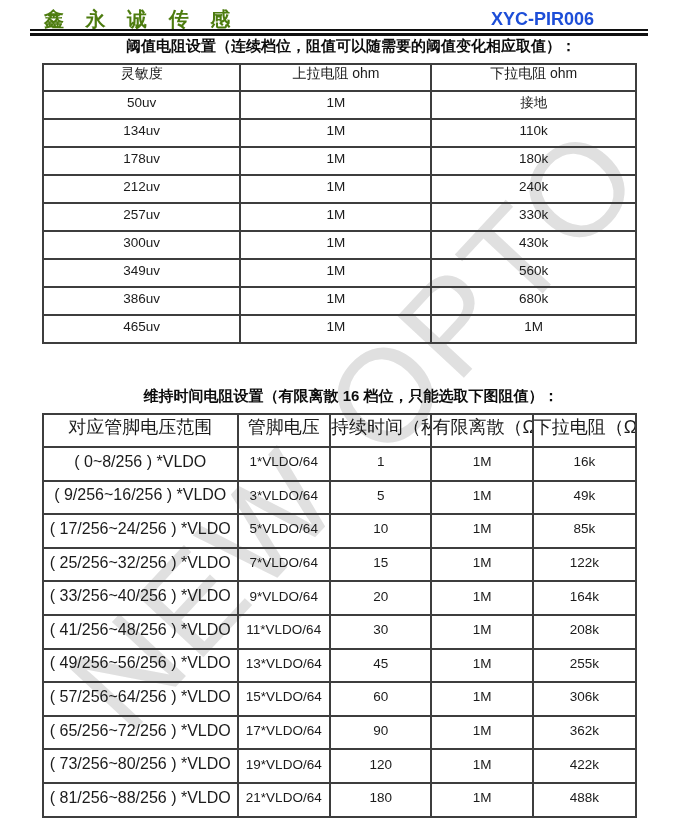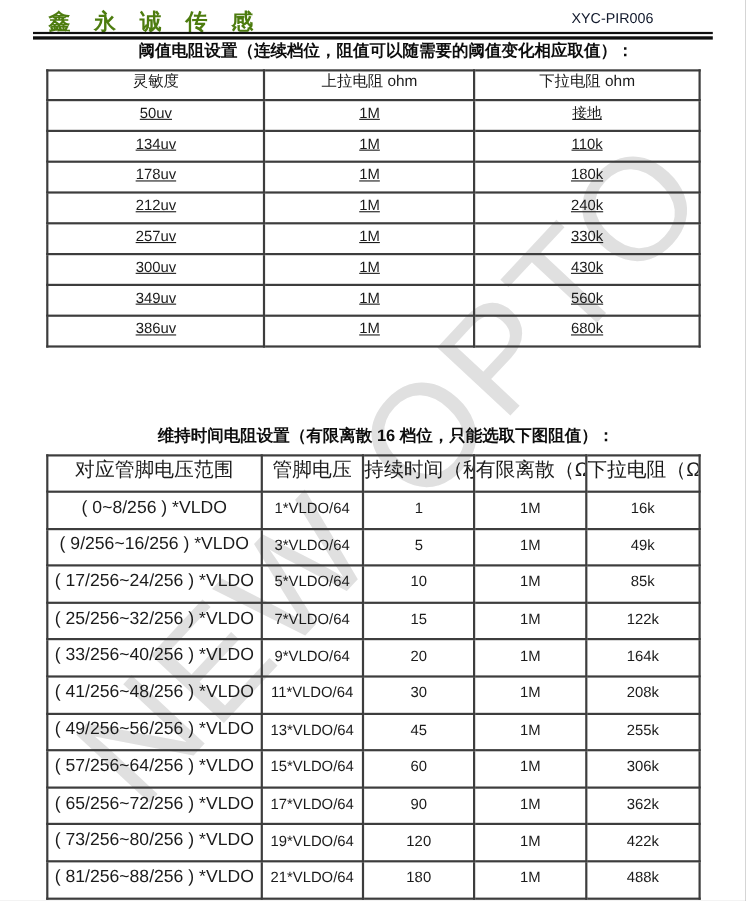--- a/index.html
+++ b/index.html
@@ -29,22 +29,23 @@
   }
   
   .brand {
     position:absolute; left:44px; top:6px;
     font-size:20px; font-weight:bold;
     letter-spacing:8px; color:#4d7c0f;
     z-index:2;
   }
   .doc-code {
     position:absolute; right:84px; top:9px;
-    font-size:13px; color:#0f172a;
-    z-index:2;
+    font-size:18px; color:#1d4ed8;
+    z-index:2;
+    font-weight:bold;
   }
   .header-rule {
     position:absolute; left:30px; right:30px; top:29px;
     height:7px;
     border-top:2px solid #101010;
     border-bottom:3px solid #101010;
     z-index:2;
   }
   
   .section-title {
@@ -67,21 +68,21 @@
   #table2 { top:413px; }
   table.data-table th, table.data-table td {
     border:2px solid #3d3d3d;
     text-align:center;
     vertical-align:middle;
     font-weight:normal;
     overflow:hidden;
     white-space:nowrap;
   }
   #table1 th { height:16px; font-size:14px; padding-bottom:7px; }
-  #table1 td { height:28px; font-size:13.5px; padding-bottom:5px;text-decoration:underline; }
+  #table1 td { height:28px; font-size:13.5px; padding-bottom:5px; }
   #table2 th { height:32px; font-size:18px; padding-bottom:7px; }
   #table2 td { height:33.6px; font-size:13.5px; padding-bottom:4px; }
   #table2 td.col-0 { font-size:16px; }
 </style>
 </head>
 <body>
 
 <div class="page">
 
   <div class="watermark">NEW OPTO</div>
@@ -138,20 +139,25 @@
         </tr>
         <tr>
           <td class="col-0">349uv</td>
           <td class="col-1">1M</td>
           <td class="col-2">560k</td>
         </tr>
         <tr>
           <td class="col-0">386uv</td>
           <td class="col-1">1M</td>
           <td class="col-2">680k</td>
+        </tr>
+        <tr>
+          <td class="col-0">465uv</td>
+          <td class="col-1">1M</td>
+          <td class="col-2">1M</td>
         </tr>
       </tbody>
   </table>
 
   <div class="section-title title-2">维持时间电阻设置（有限离散 16 档位，只能选取下图阻值）：</div>
 
   <table id="table2" class="data-table">
     <colgroup>
       <col style="width:32.8%">
         <col style="width:15.6%">

